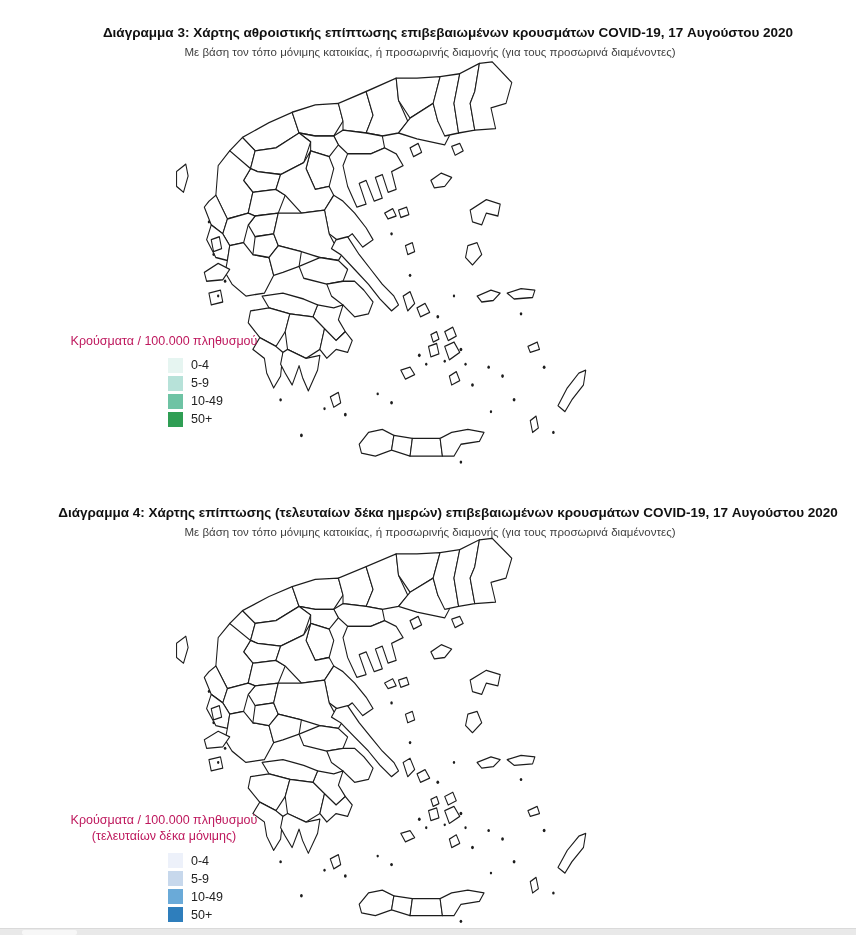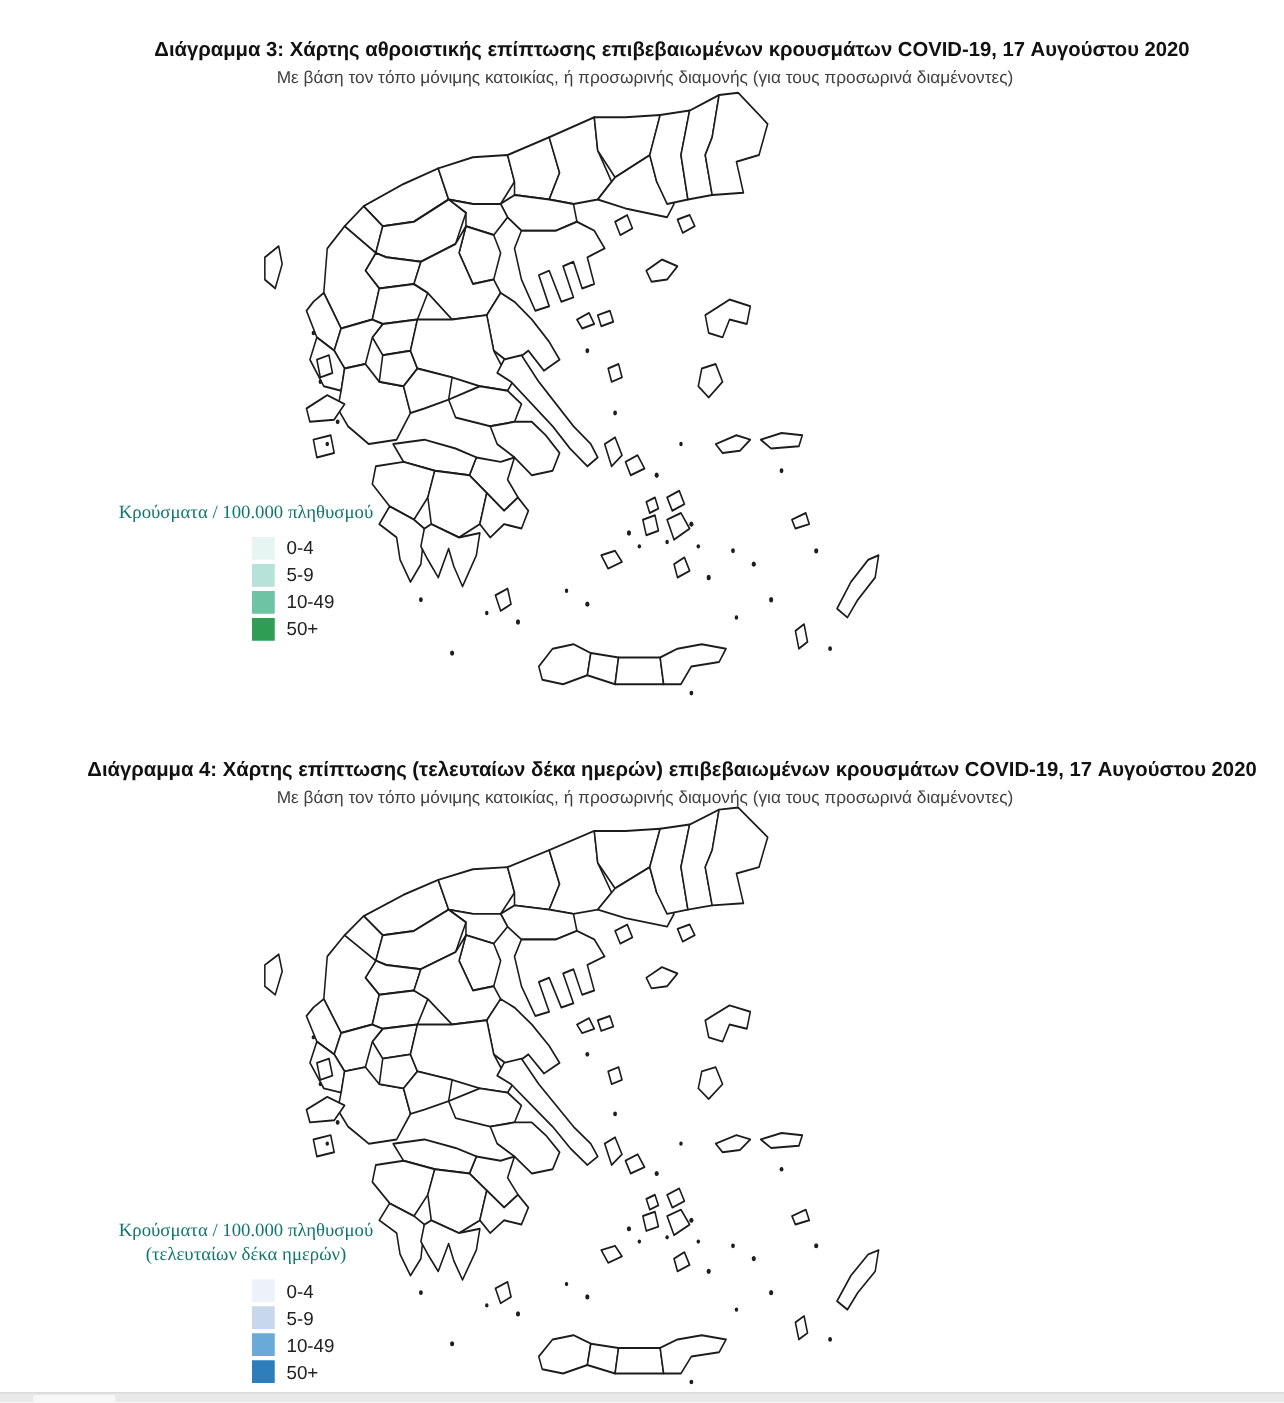--- a/index.html
+++ b/index.html
@@ -15,21 +15,21 @@
     position:absolute;left:0;width:860px;text-align:center;
     font-size:11.5px;color:#3f3f3f;white-space:nowrap;
   }
   svg.map{position:absolute;}
   svg.map path.region, #map-template path.region{
     stroke:#1c1c1c;stroke-width:0.9;stroke-linejoin:round;fill:#fff;
   }
   svg.map circle.islet, #map-template circle.islet{fill:#1d1d1d;stroke:none;}
   .legend{position:absolute;width:224px;}
   .legend-title{
-    font-size:12.5px;line-height:1.3;color:#0f766e;text-align:center;font-family:Liberation Serif, serif;
+    font-size:12.5px;line-height:1.3;color:#be185d;text-align:center;
   }
   .legend-rows{margin-top:7px;padding-left:84px;}
   .legend-row{display:flex;align-items:center;height:18px;padding-left:32px;}
   .swatch{width:13px;height:13px;flex:0 0 13px;border:0.5px solid #bcd;}
   .legend-label{font-size:12.5px;color:#222;margin-left:8px;}
   .scrollbar{
     position:absolute;left:0;bottom:0;width:856px;height:7px;
     background:#e9e9e9;border-top:1px solid #dadada;box-sizing:border-box;
   }
   .scrollbar-thumb{
@@ -271,21 +271,21 @@
       <circle class="islet" cx="332" cy="238" r="1"></circle>
           <circle class="islet" cx="88" cy="110" r="1"></circle>
       <circle class="islet" cx="92" cy="132" r="1"></circle>
           <circle class="islet" cx="300" cy="160" r="1"></circle>
     </g>
   </g>
     </svg>
   <div class="legend" style="left:52px;top:812px">
     <div class="legend-title">
       <div>Κρούσματα / 100.000 πληθυσμού</div>
-      <div>(τελευταίων δέκα ημερών)</div>
+      <div>(τελευταίων δέκα μόνιμης)</div>
     </div>
     <div class="legend-rows">
       <div class="legend-row">
         <span class="swatch" style="background: rgb(237, 241, 250); border-color: rgb(237, 241, 250);"></span>
         <span class="legend-label">0-4</span>
       </div>
       <div class="legend-row">
         <span class="swatch" style="background: rgb(199, 216, 236); border-color: rgb(199, 216, 236);"></span>
         <span class="legend-label">5-9</span>
       </div>

